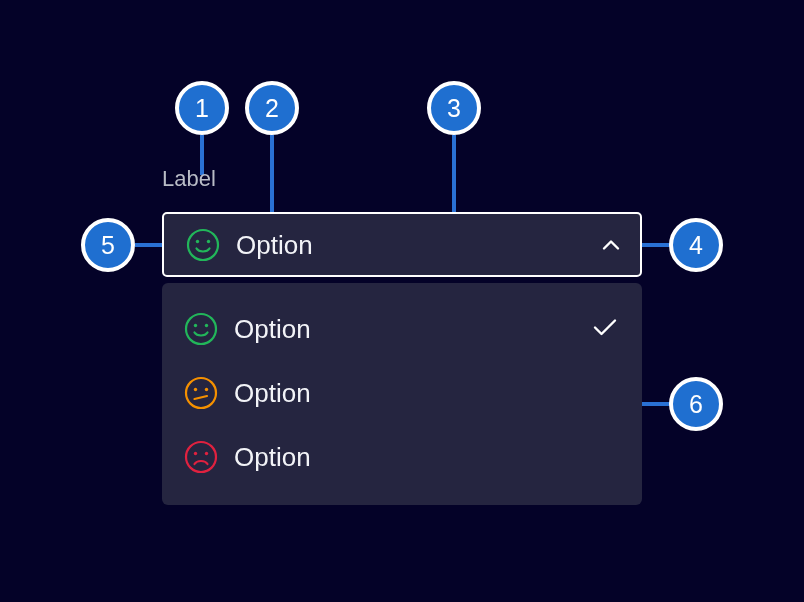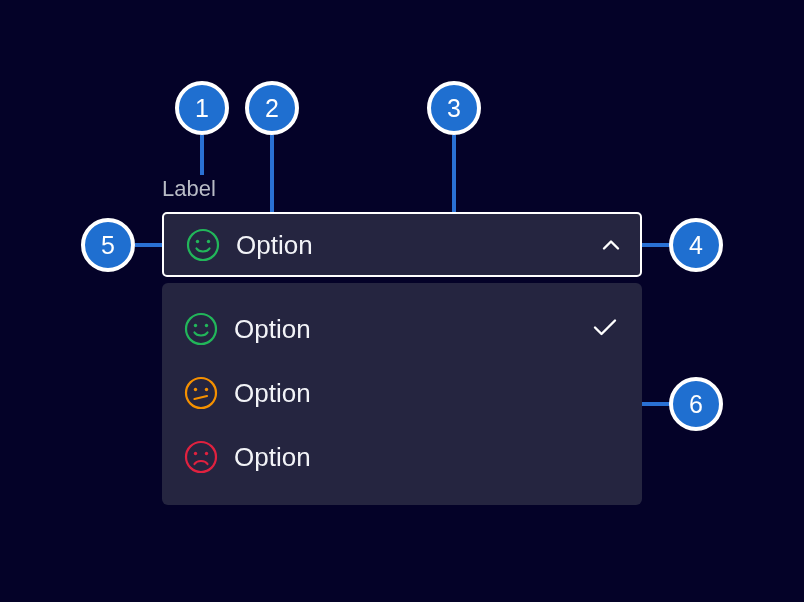--- a/index.html
+++ b/index.html
@@ -43,21 +43,21 @@
     align-items: center;
     justify-content: center;
     line-height: 1;
     letter-spacing: 0.2px;
   }
 
   
   .field-label {
     position: absolute;
     left: 162px;
-    top: 178px;
+    top: 168px;
     color: #b9bcc6;
     font-size: 22px;
     line-height: 1;
     white-space: nowrap;
   }
 
   
   .select-box {
     position: absolute;
     left: 162px;

